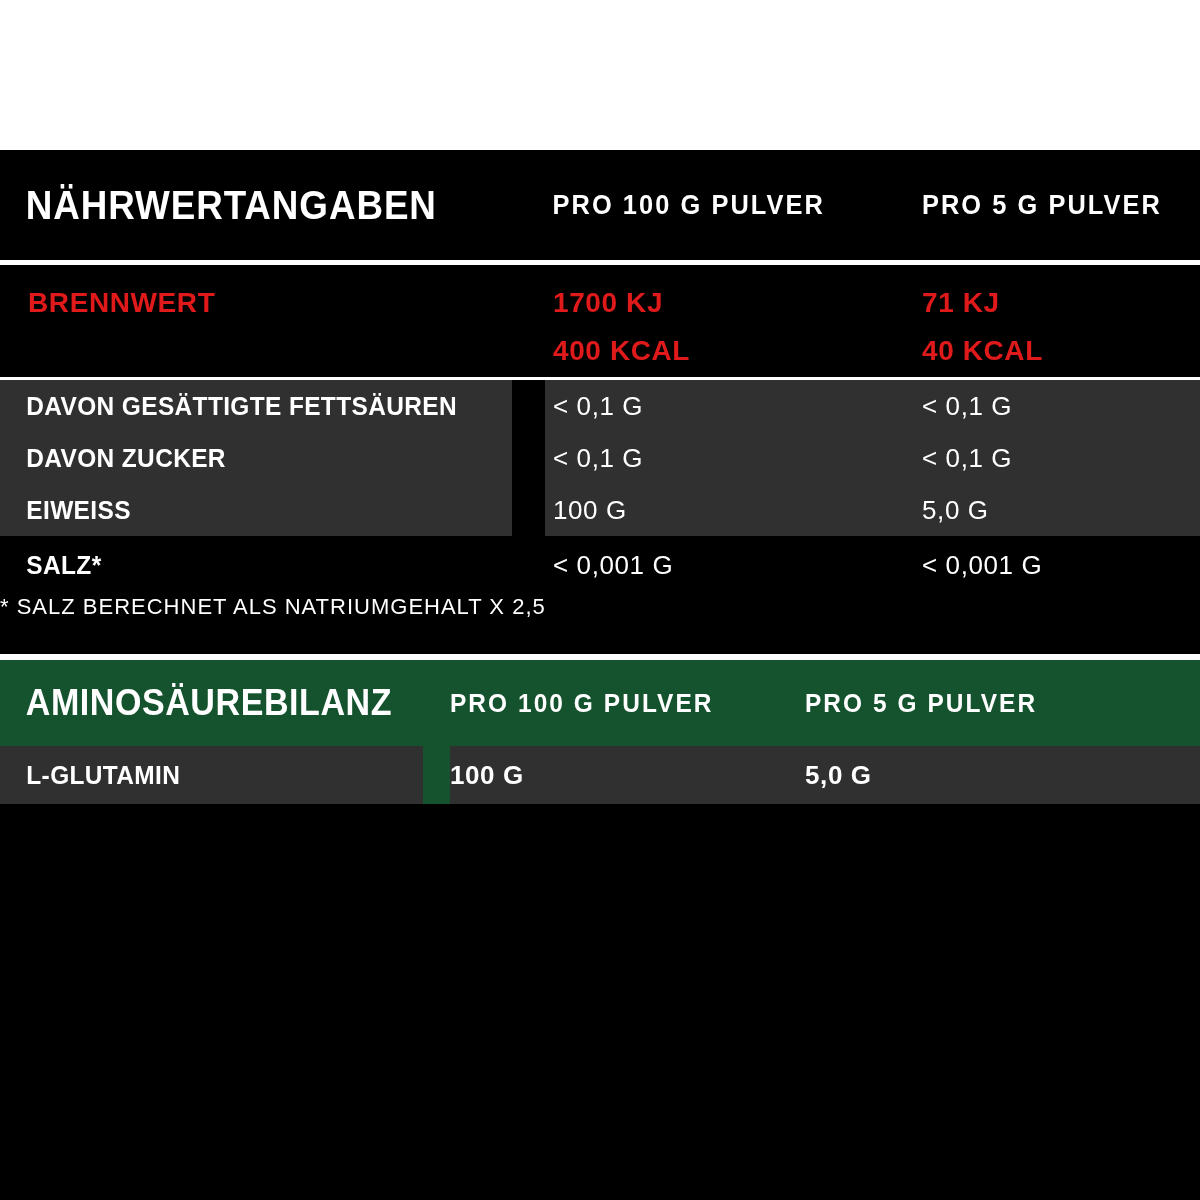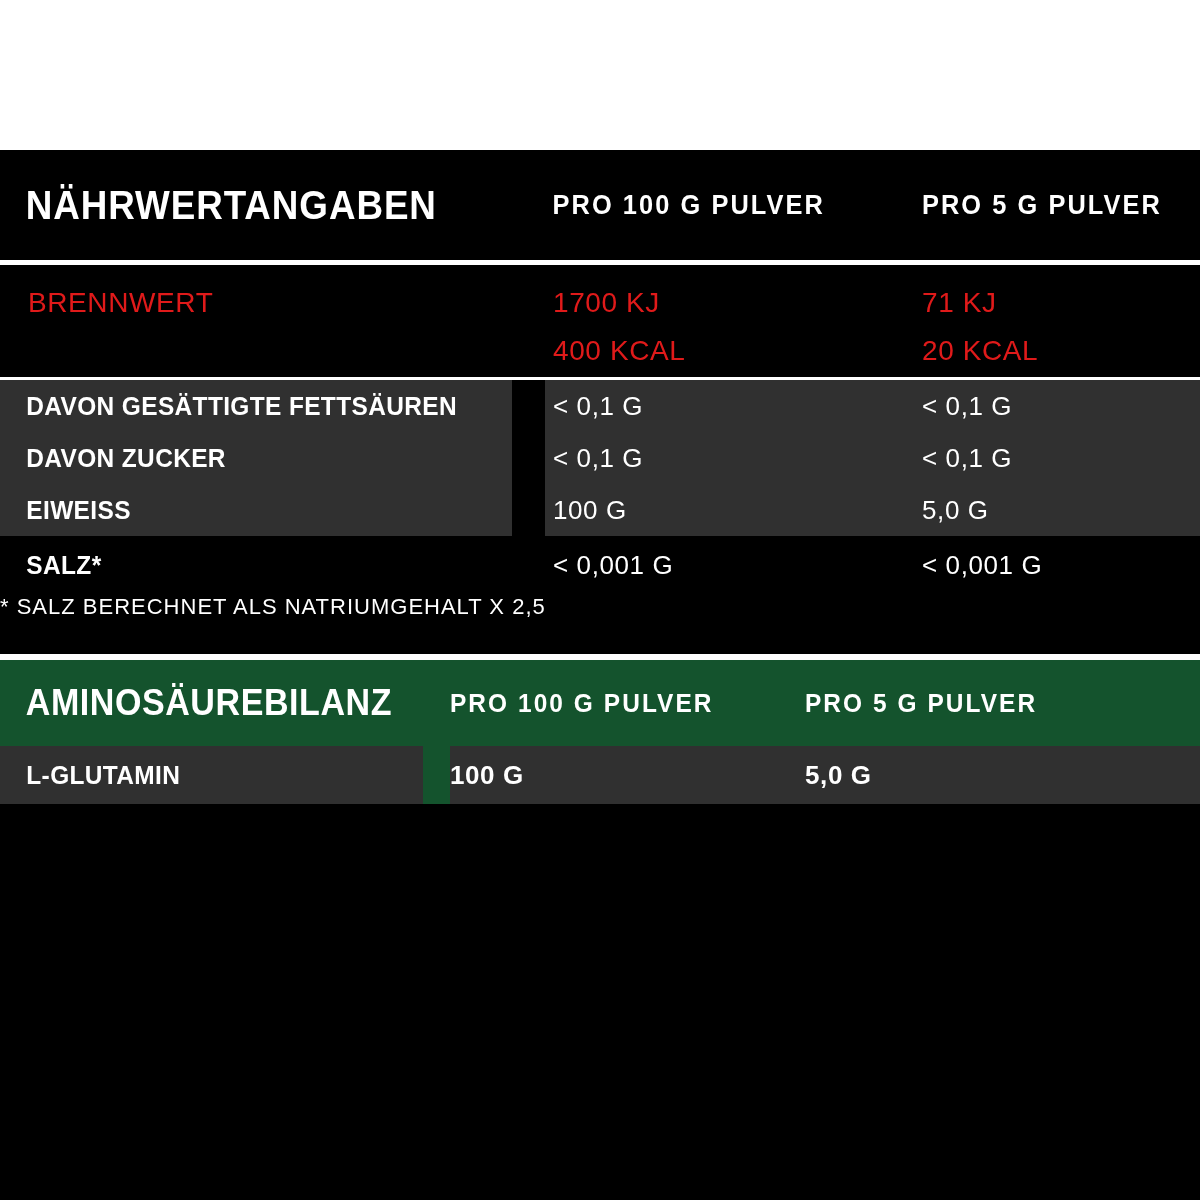--- a/index.html
+++ b/index.html
@@ -81,21 +81,21 @@
   }
 
   
   .brennwert {
     position: relative;
     height: 112px;
   }
   .brennwert td {
     color: #e01a1a;
     font-size: 28px;
-    font-weight: 400;
+    font-weight: 700;
     letter-spacing: 0.6px;
     line-height: 48px;
   }
   .brennwert .name {
     padding-left: 28px !important;
     vertical-align: top;
     padding-top: 14px !important;
     font-size: 28px;
   }
   .brennwert .val {
@@ -229,21 +229,21 @@
         </tr>
 
         <tr class="brennwert">
           <td class="name">BRENNWERT</td>
           <td class="val c1">
             <span class="l1">1700 KJ</span>
             <span class="l2">400 KCAL</span>
           </td>
           <td class="val c2">
             <span class="l1">71 KJ</span>
-            <span class="l2">20 KCAL</span>
+            <span class="l2">40 KCAL</span>
           </td>
         </tr>
 
         <tr class="thin-rule">
           <td colspan="3"></td>
         </tr>
 
 
         <tr class="data-row alt">
           <td class="name">DAVON GESÄTTIGTE FETTSÄUREN</td>

